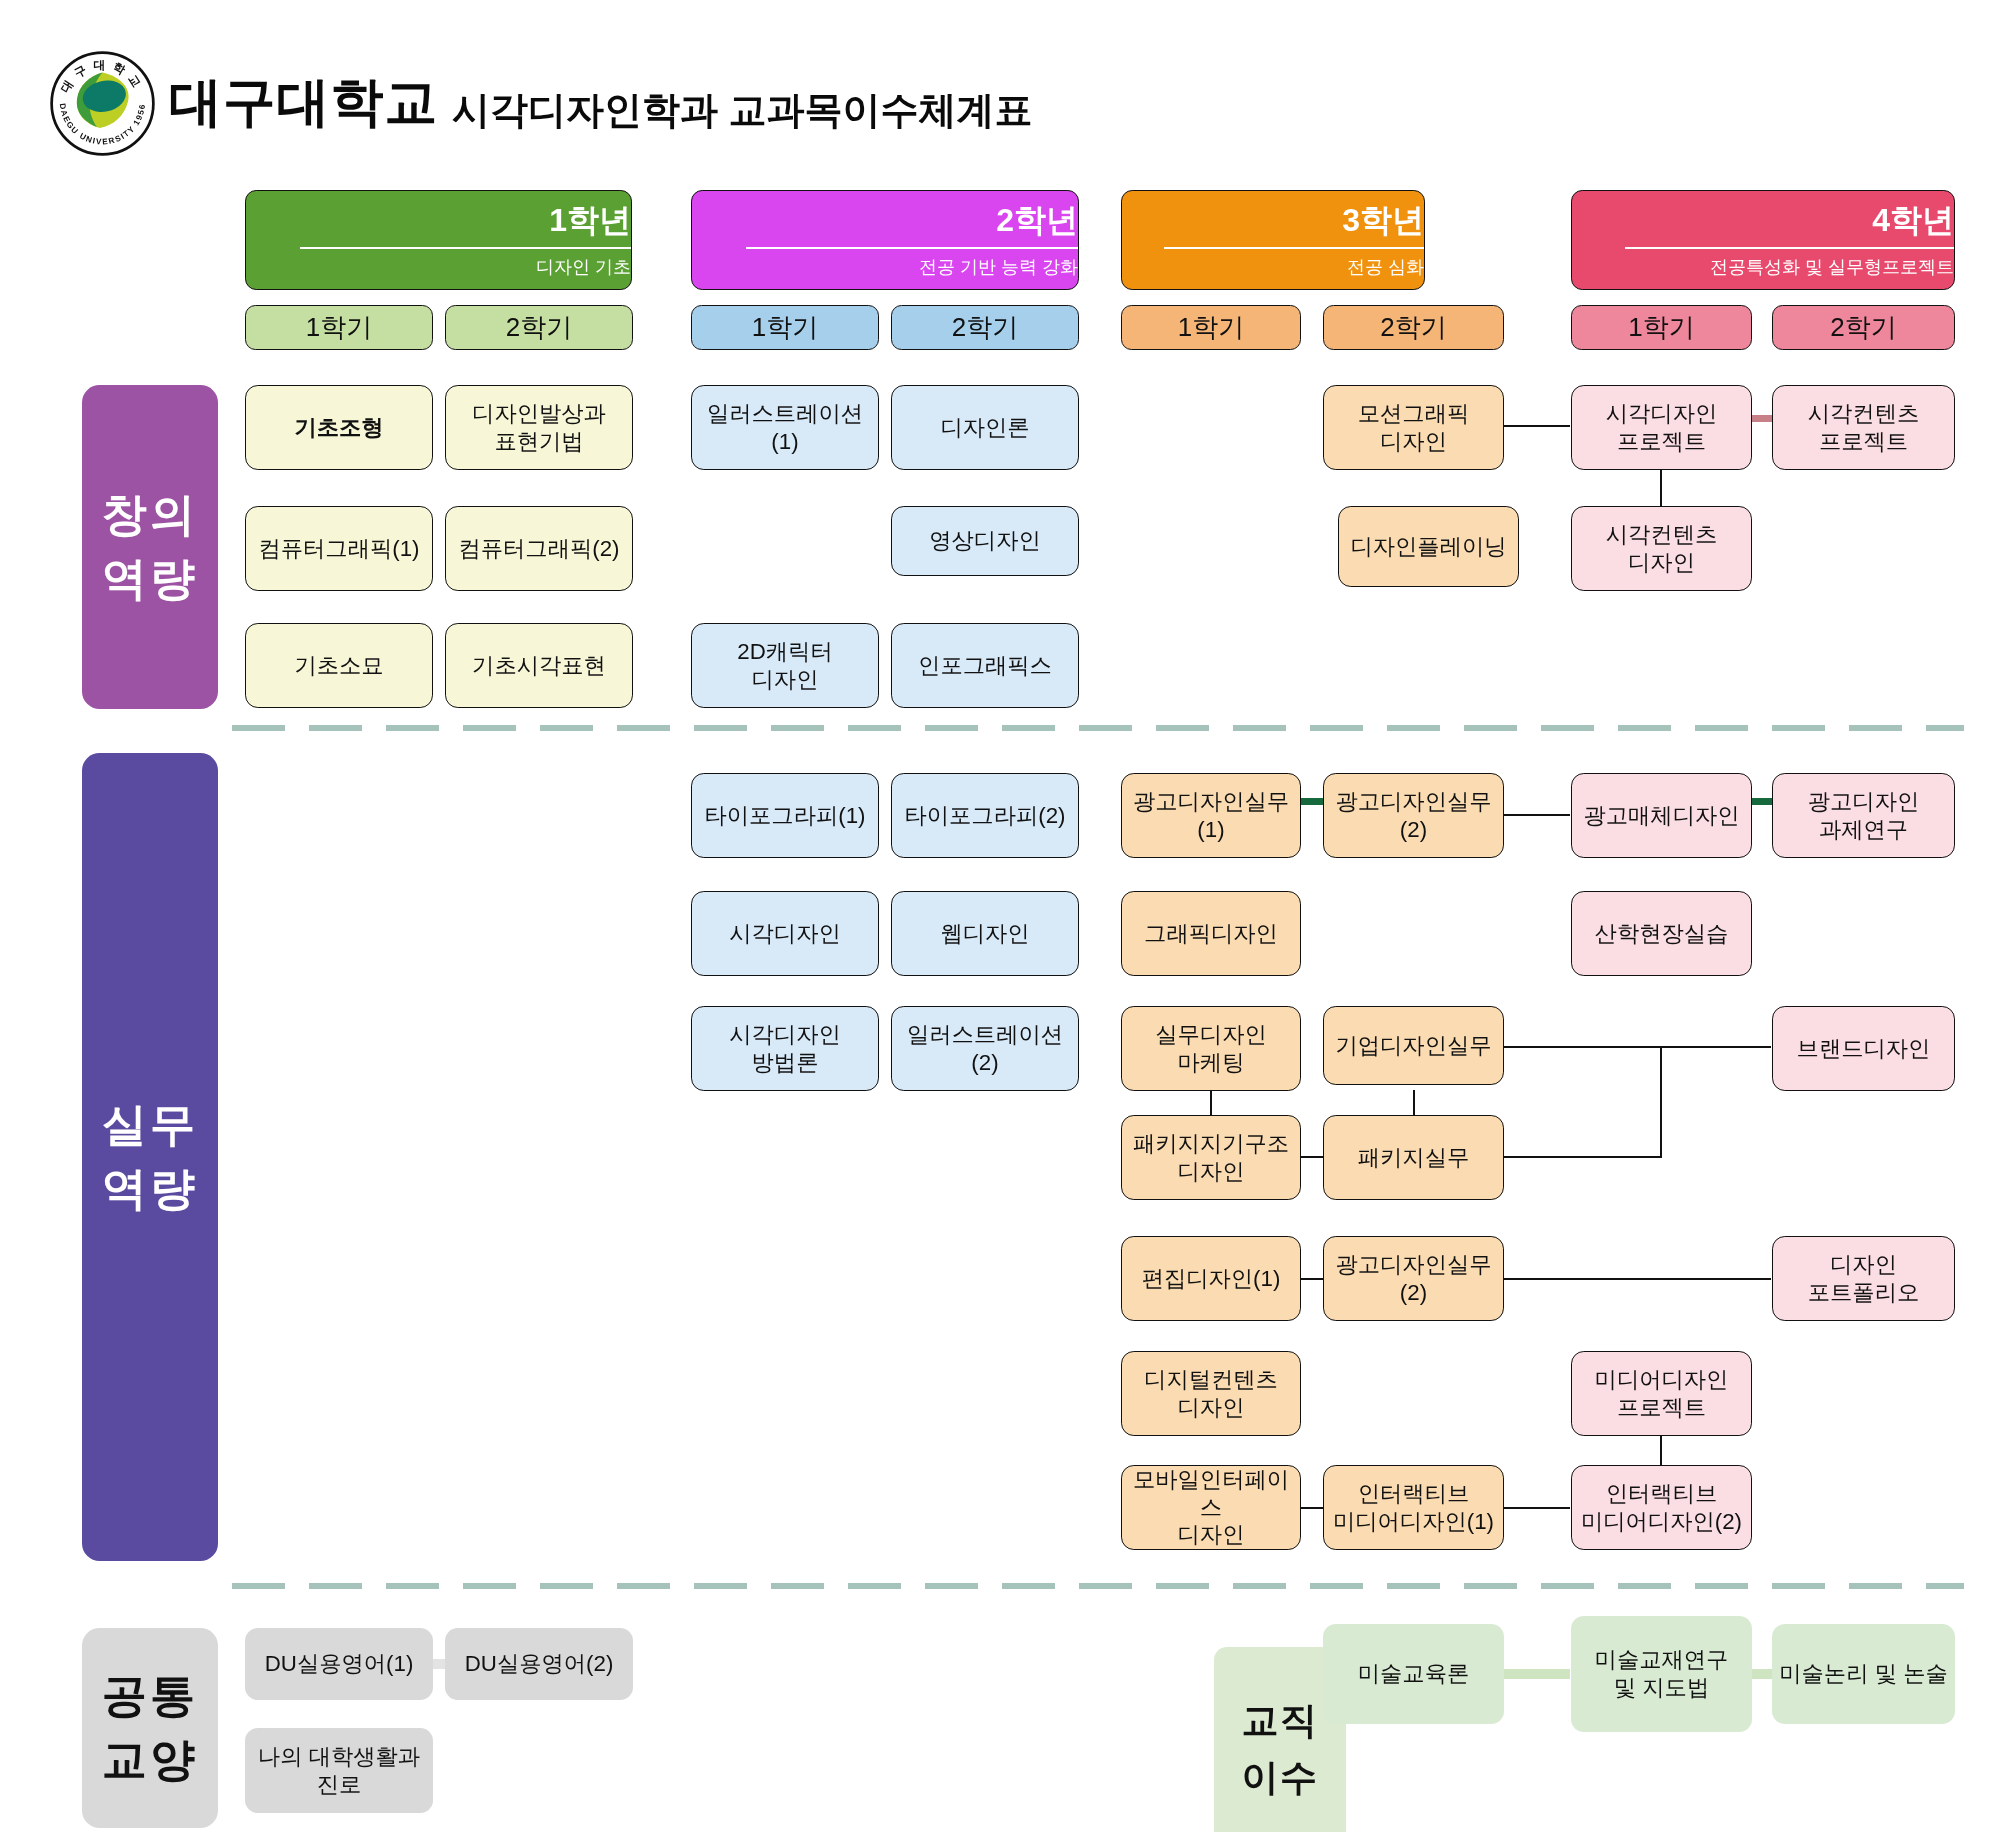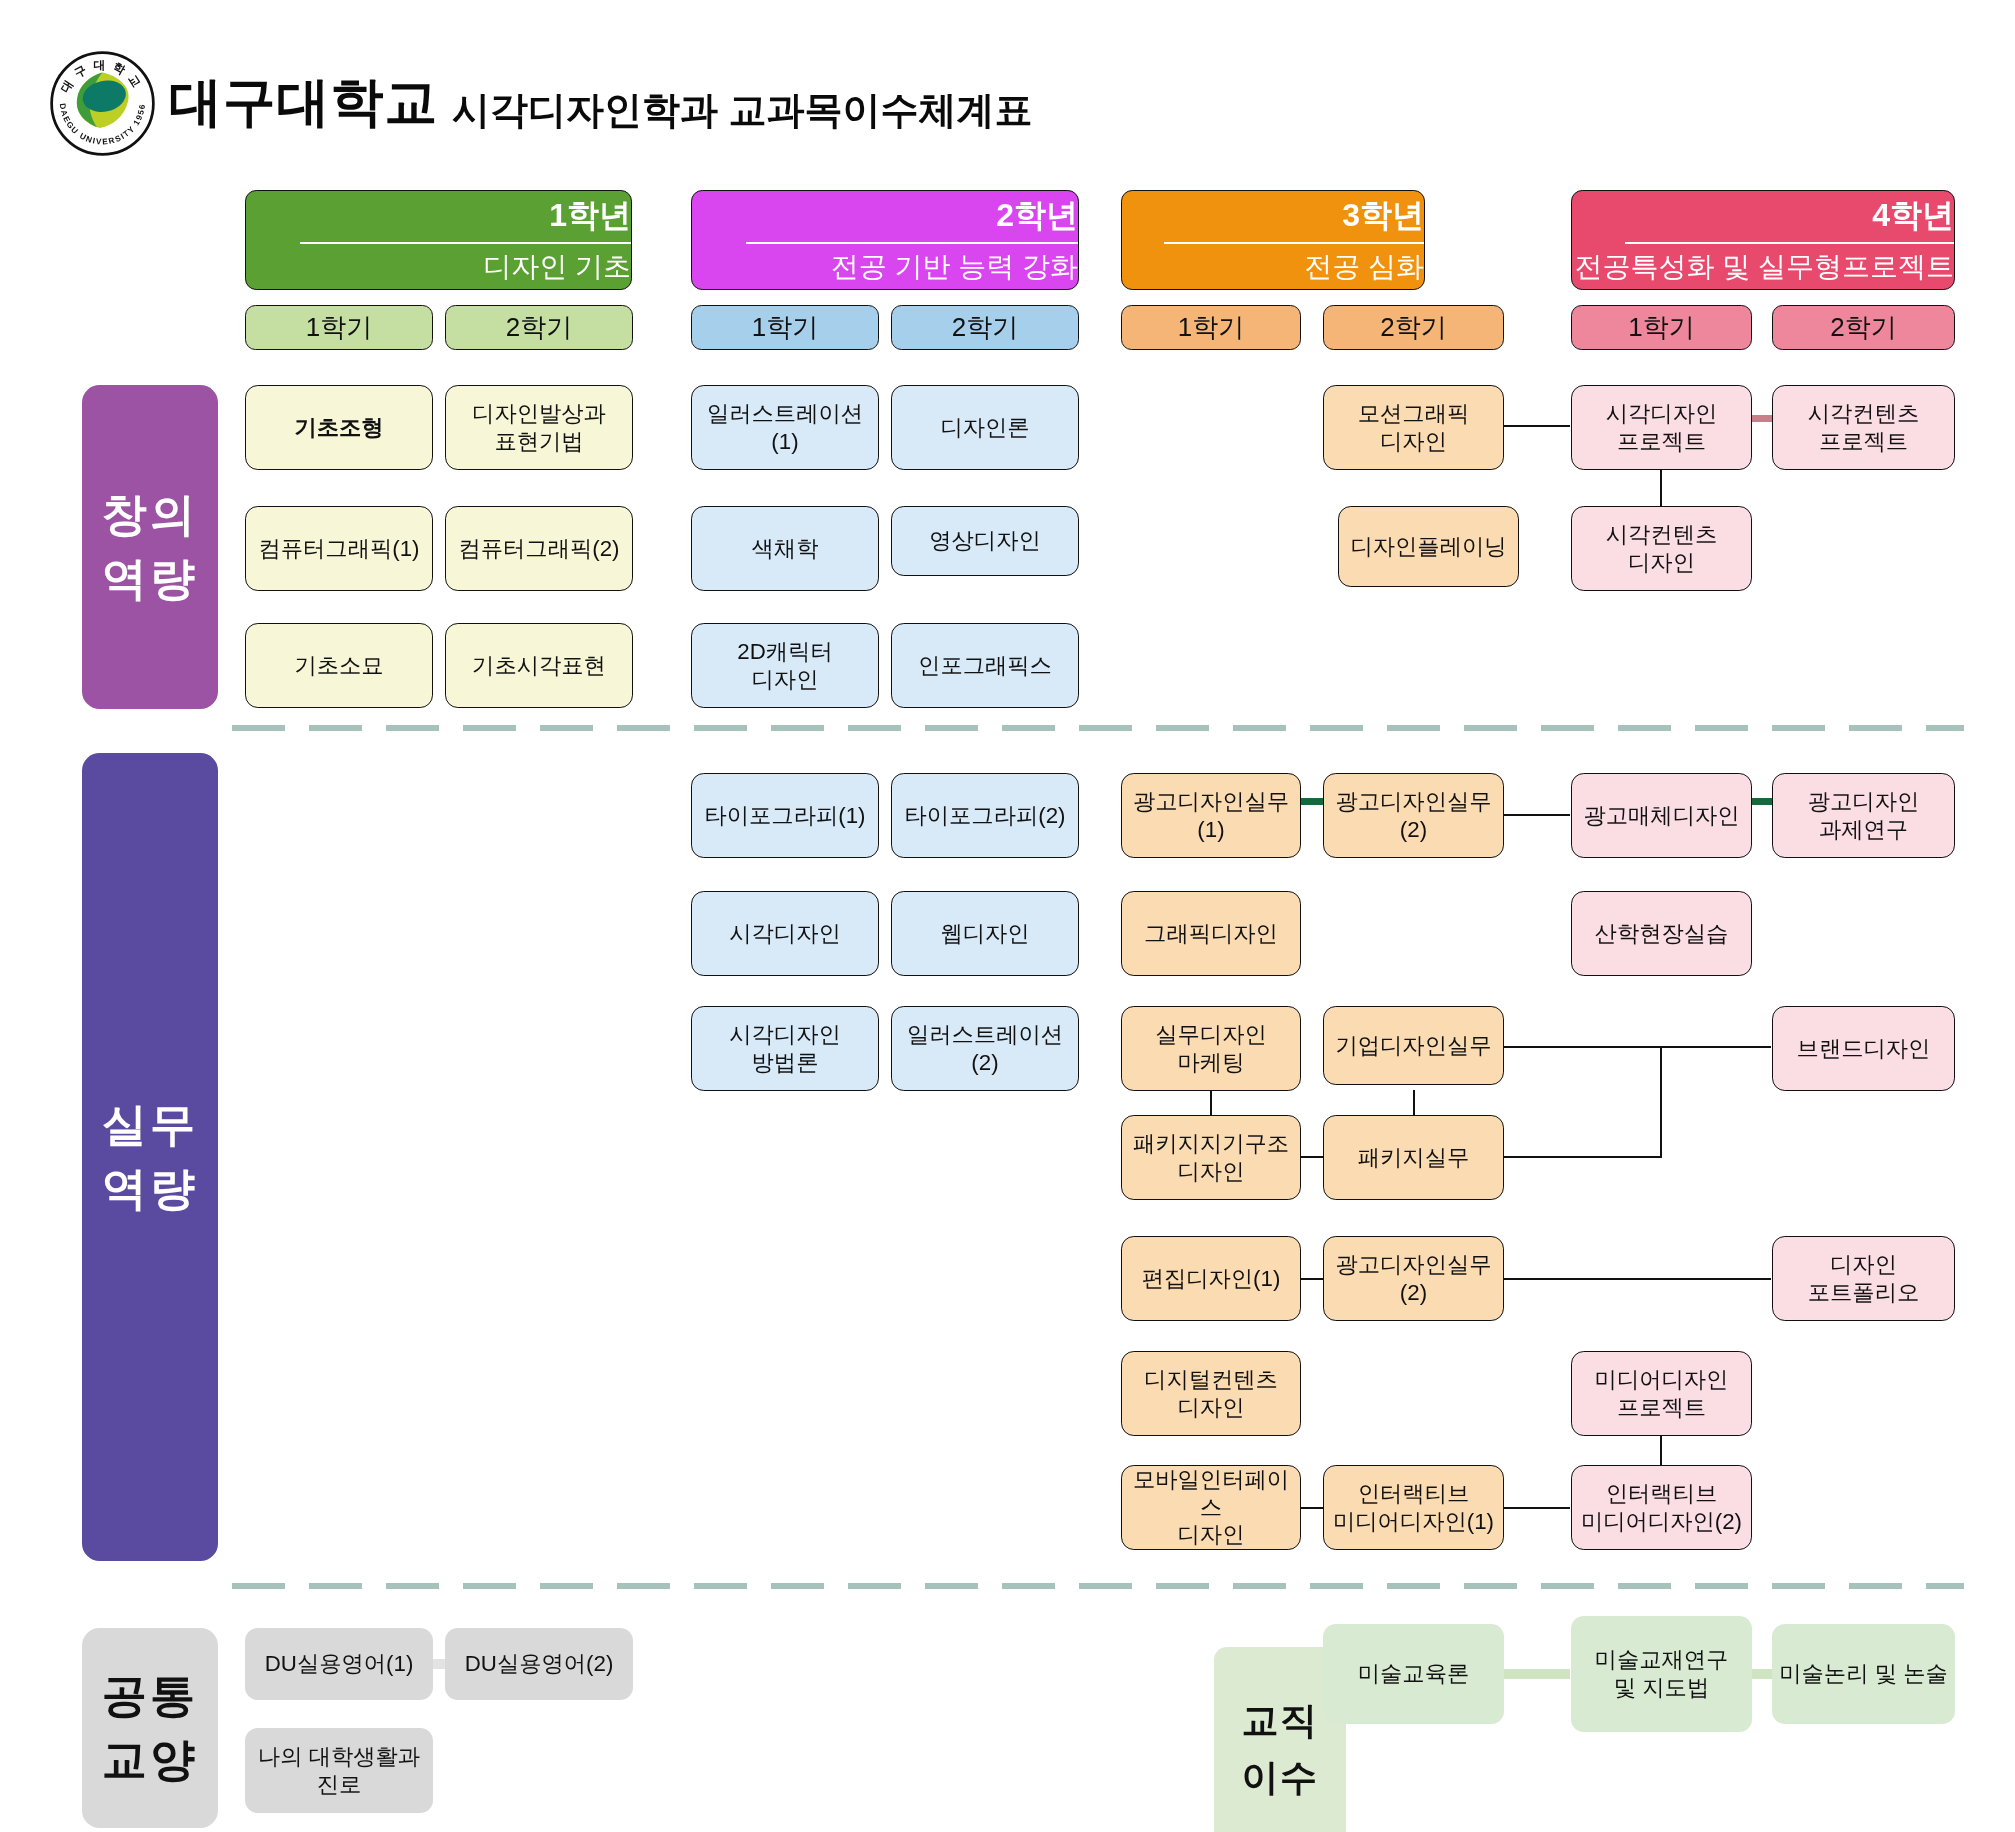--- a/index.html
+++ b/index.html
@@ -7,21 +7,21 @@
           font-family:"Liberation Sans","DejaVu Sans",sans-serif;color:#111;}
   
   .univ-name{position:absolute;left:169px;top:67px;font-size:53px;font-weight:800;letter-spacing:0.8px;color:#0a0a0a;}
   .doc-title{position:absolute;left:452px;top:85px;font-size:38px;font-weight:600;color:#0a0a0a;}
   .logo{position:absolute;left:48px;top:49px;width:109px;height:109px;}
   
   .yearhdr{position:absolute;height:100px;border:1.6px solid #111;border-radius:11.2px;color:#fff;
            display:flex;flex-direction:column;align-items:flex-end;justify-content:center;box-sizing:border-box;}
   .ylabel{font-size:32px;font-weight:600;line-height:1;}
   .yrule{width:86%;height:2.4px;background:#fff;margin:10.4px 0 8.8px 0;}
-  .ytheme{font-size:28px;font-weight:500;line-height:1;}
+  .ytheme{font-size:18px;font-weight:500;line-height:1;}
   .hdr1{background:#5ba033}.hdr2{background:#d946ef}.hdr3{background:#f0920e}.hdr4{background:#e84a6e}
   
   .box{position:absolute;display:flex;align-items:center;justify-content:center;text-align:center;
        white-space:pre-line;border-radius:12.8px;font-size:22.3px;line-height:1.24;color:#111;box-sizing:border-box;padding:3.2px;}
   .bordered{border:1.6px solid #111;}
   .sem{font-size:26px;font-weight:500;border-radius:10.4px;}
   .s1{background:#c5dfa2}.s2{background:#a6cfeb}.s3{background:#f5b577}.s4{background:#ee879c}
   .y1c{background:#f7f7d8}.y2c{background:#d8e9f8}.y3c{background:#fbdcb2}.y4c{background:#fadee4}
   .bold{font-weight:700;}
   
@@ -111,21 +111,20 @@
   <div class="box bordered y1c" style="left:445px;top:385px;width:188px;height:85px;">디자인발상과
 표현기법</div>
   <div class="box bordered y1c bold" style="left:245px;top:385px;width:188px;height:85px;">기초조형</div>
   <div class="box bordered y1c" style="left:245px;top:506px;width:188px;height:85px;">컴퓨터그래픽(1)</div>
   <div class="box bordered y1c" style="left:445px;top:506px;width:188px;height:85px;">컴퓨터그래픽(2)</div>
   <div class="box bordered y1c" style="left:245px;top:623px;width:188px;height:85px;">기초소묘</div>
   <div class="box bordered y1c" style="left:445px;top:623px;width:188px;height:85px;">기초시각표현</div>
 
   <div class="box bordered y2c" style="left:691px;top:385px;width:188px;height:85px;">일러스트레이션(1)</div>
   <div class="box bordered y2c" style="left:891px;top:385px;width:188px;height:85px;">디자인론</div>
-  <div class="box bordered y2c" style="left:691px;top:506px;width:188px;height:85px;">색채학</div>
   <div class="box bordered y2c" style="left:891px;top:506px;width:188px;height:70px;">영상디자인</div>
   <div class="box bordered y2c" style="left:691px;top:623px;width:188px;height:85px;">2D캐릭터
 디자인</div>
   <div class="box bordered y2c" style="left:891px;top:623px;width:188px;height:85px;">인포그래픽스</div>
 
   <div class="box bordered y3c" style="left:1323px;top:385px;width:181px;height:85px;">모션그래픽
 디자인</div>
   <div class="box bordered y3c" style="left:1323px;top:506px;width:181px;height:81px;margin-left:15px;">디자인플레이닝</div>
   <div class="box bordered y4c" style="left:1571px;top:385px;width:181px;height:85px;">시각디자인
 프로젝트</div>

